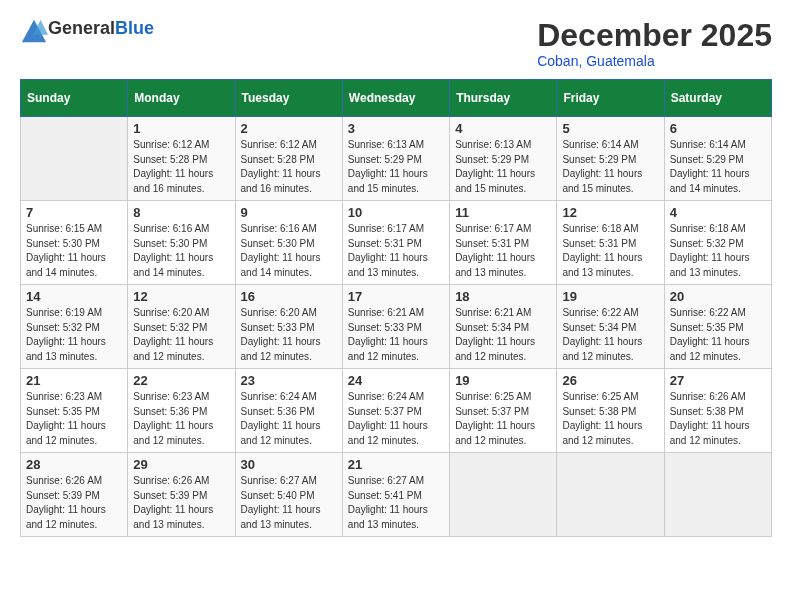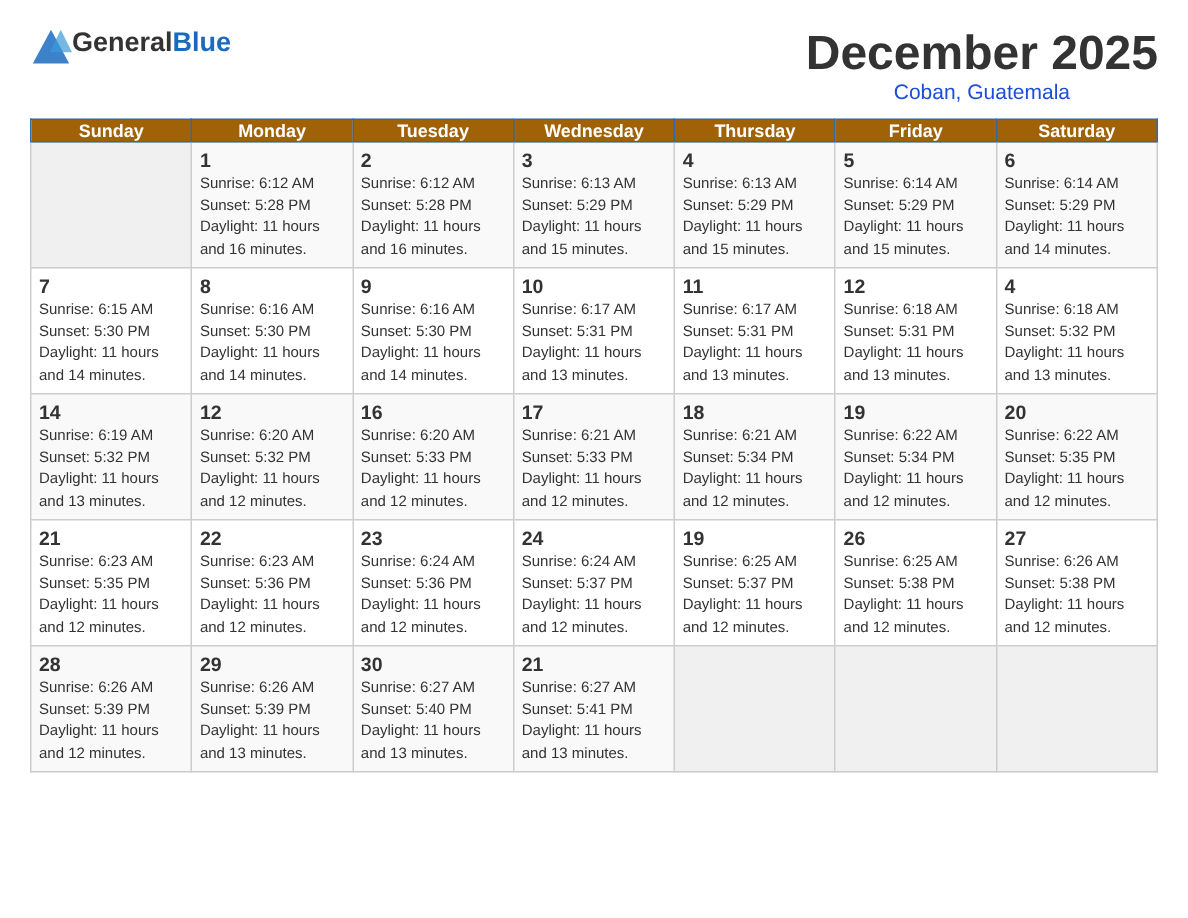--- a/index.html
+++ b/index.html
@@ -30,43 +30,43 @@
       font-size: 18px;
       font-weight: bold;
       line-height: 1.2;
     }
     .logo-general { color: #333; }
     .logo-blue { color: #1a6bbf; }
     .logo-icon {
       width: 28px;
       height: 28px;
     }
-    .title-block { text-align: center; }
+    .title-block { text-align: left; }
     .month-title {
       font-size: 32px;
       font-weight: bold;
       color: #333;
       line-height: 1.1;
     }
     .location {
       font-size: 14px;
       color: #1d4ed8;
     }
     .calendar {
       width: 100%;
       border-collapse: collapse;
       font-size: 10px;
     }
     .calendar thead tr th {
-      background-color: #a16207;
+      background-color: #15803d;
       color: #fff;
       font-weight: bold;
       font-size: 12px;
-      padding: 0 6px;
-      text-align: center;
+      padding: 11px 6px;
+      text-align: left;
       border: 1px solid #2e6aaa;
     }
     .calendar tbody tr td {
       border: 1px solid #ccc;
       vertical-align: top;
       padding: 4px 5px;
       min-width: 100px;
       width: 14.28%;
       height: 82px;
       background: #fff;

